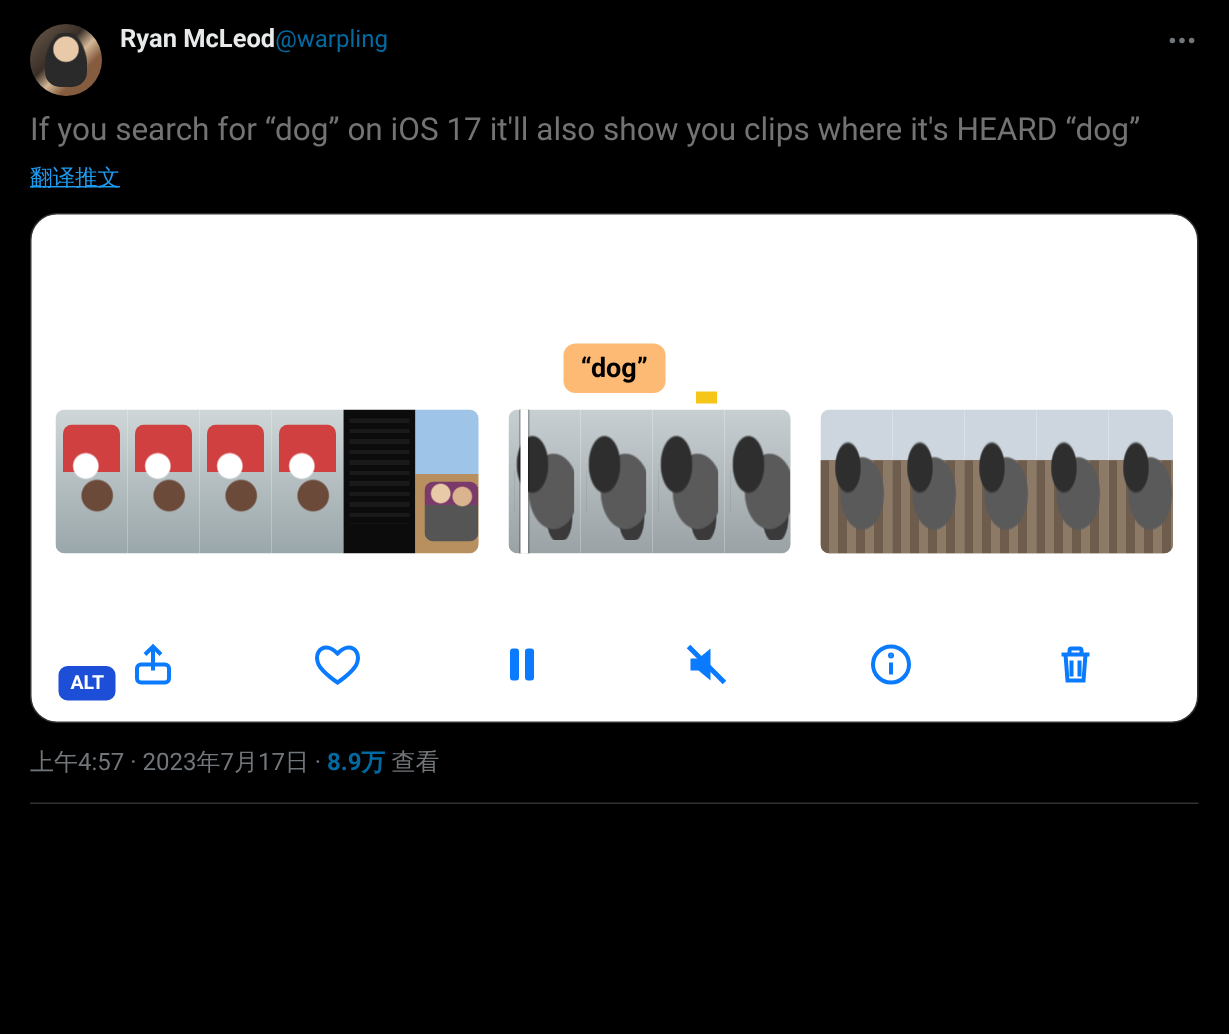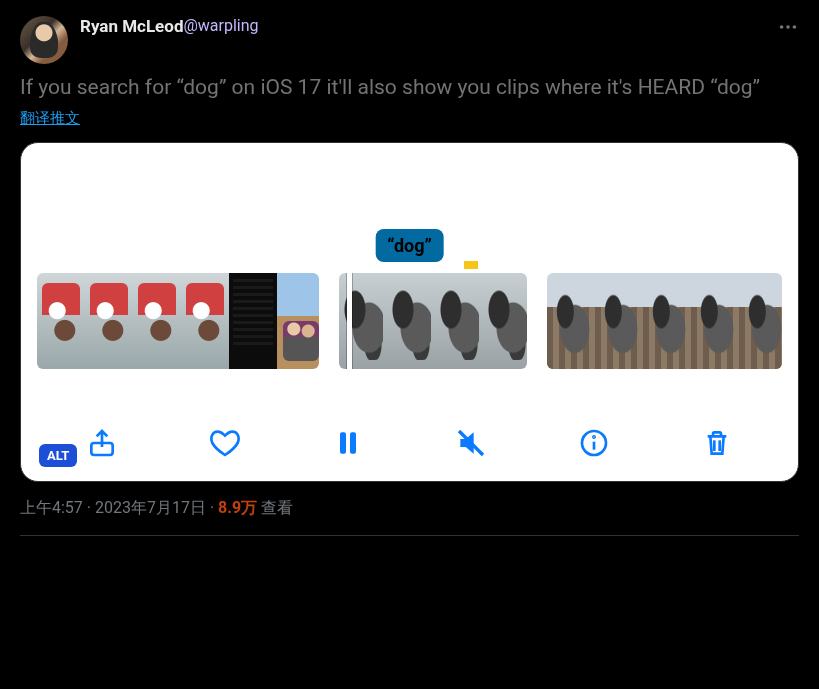--- a/index.html
+++ b/index.html
@@ -33,21 +33,21 @@
     content:"";
     position:absolute;
     left:10px; top:6px; width:28px; height:36px;
     background: radial-gradient(circle at 50% 30%, #e8c9a8 0 8px, transparent 9px),
                 radial-gradient(ellipse at 50% 70%, #2a2a2a 0 14px, transparent 15px);
     border-radius:10px;
     filter: blur(0.3px);
   }
   .names { display: flex; flex-direction: row; }
   .display-name { font-weight: 700; font-size: 17px; color: #e7e9ea; }
-  .handle { font-size: 16px; color: #c4b5fd; }
+  .handle { font-size: 16px; color: #0369a1; }
   .more {
     position: absolute;
     right: 0;
     top: 0;
     color: #71767b;
     font-size: 20px;
     cursor: pointer;
   }
   .body-text {
     margin-top: 9px;
@@ -69,21 +69,21 @@
     overflow: hidden;
     position: relative;
     height: 340px;
     border: 1px solid #2f3336;
   }
   .dog-badge {
     position: absolute;
     top: 86px;
     left: 50%;
     transform: translateX(-50%);
-    background: #0369a1;
+    background: #fdba74;
     color: #000;
     font-weight: 700;
     font-size: 18px;
     padding: 6px 12px;
     border-radius: 8px;
   }
   .yellow-tick{
     position:absolute;
     top:118px;
     left:calc(50% + 54px);
@@ -192,21 +192,21 @@
     font-size: 13px;
     font-weight: 700;
     padding: 4px 8px;
     border-radius: 6px;
   }
   .meta {
     margin-top: 16px;
     color: #71767b;
     font-size: 16px;
   }
-  .meta .views-num { color: #c2410c; font-weight: 700; }
+  .meta .views-num { color: #0369a1; font-weight: 700; }
   .divider {
     border-top: 1px solid #2f3336;
     margin-top: 16px;
   }
   .stats {
     display: flex;
     gap: 22px;
     padding: 14px 0 0 0;
     color: #71767b;
     font-size: 16px;

